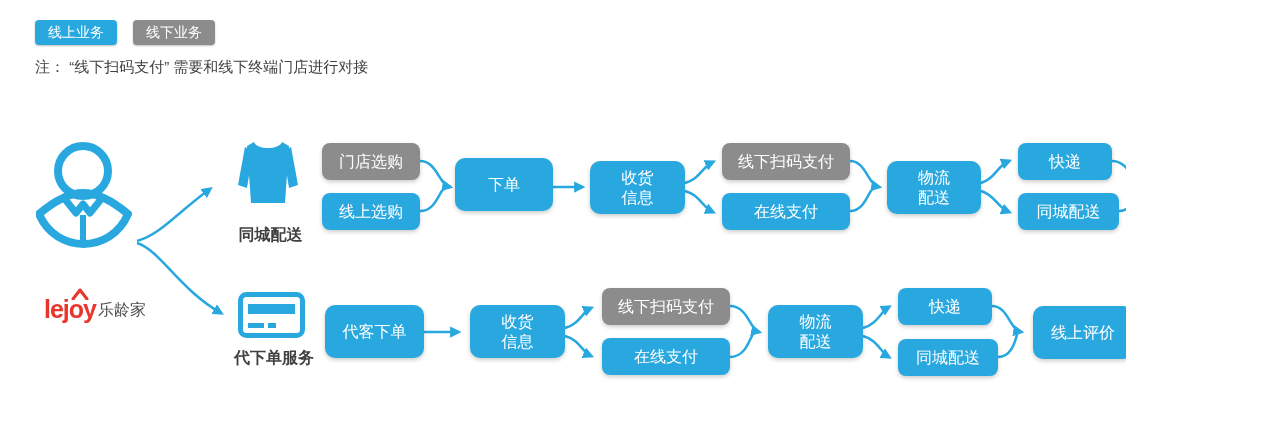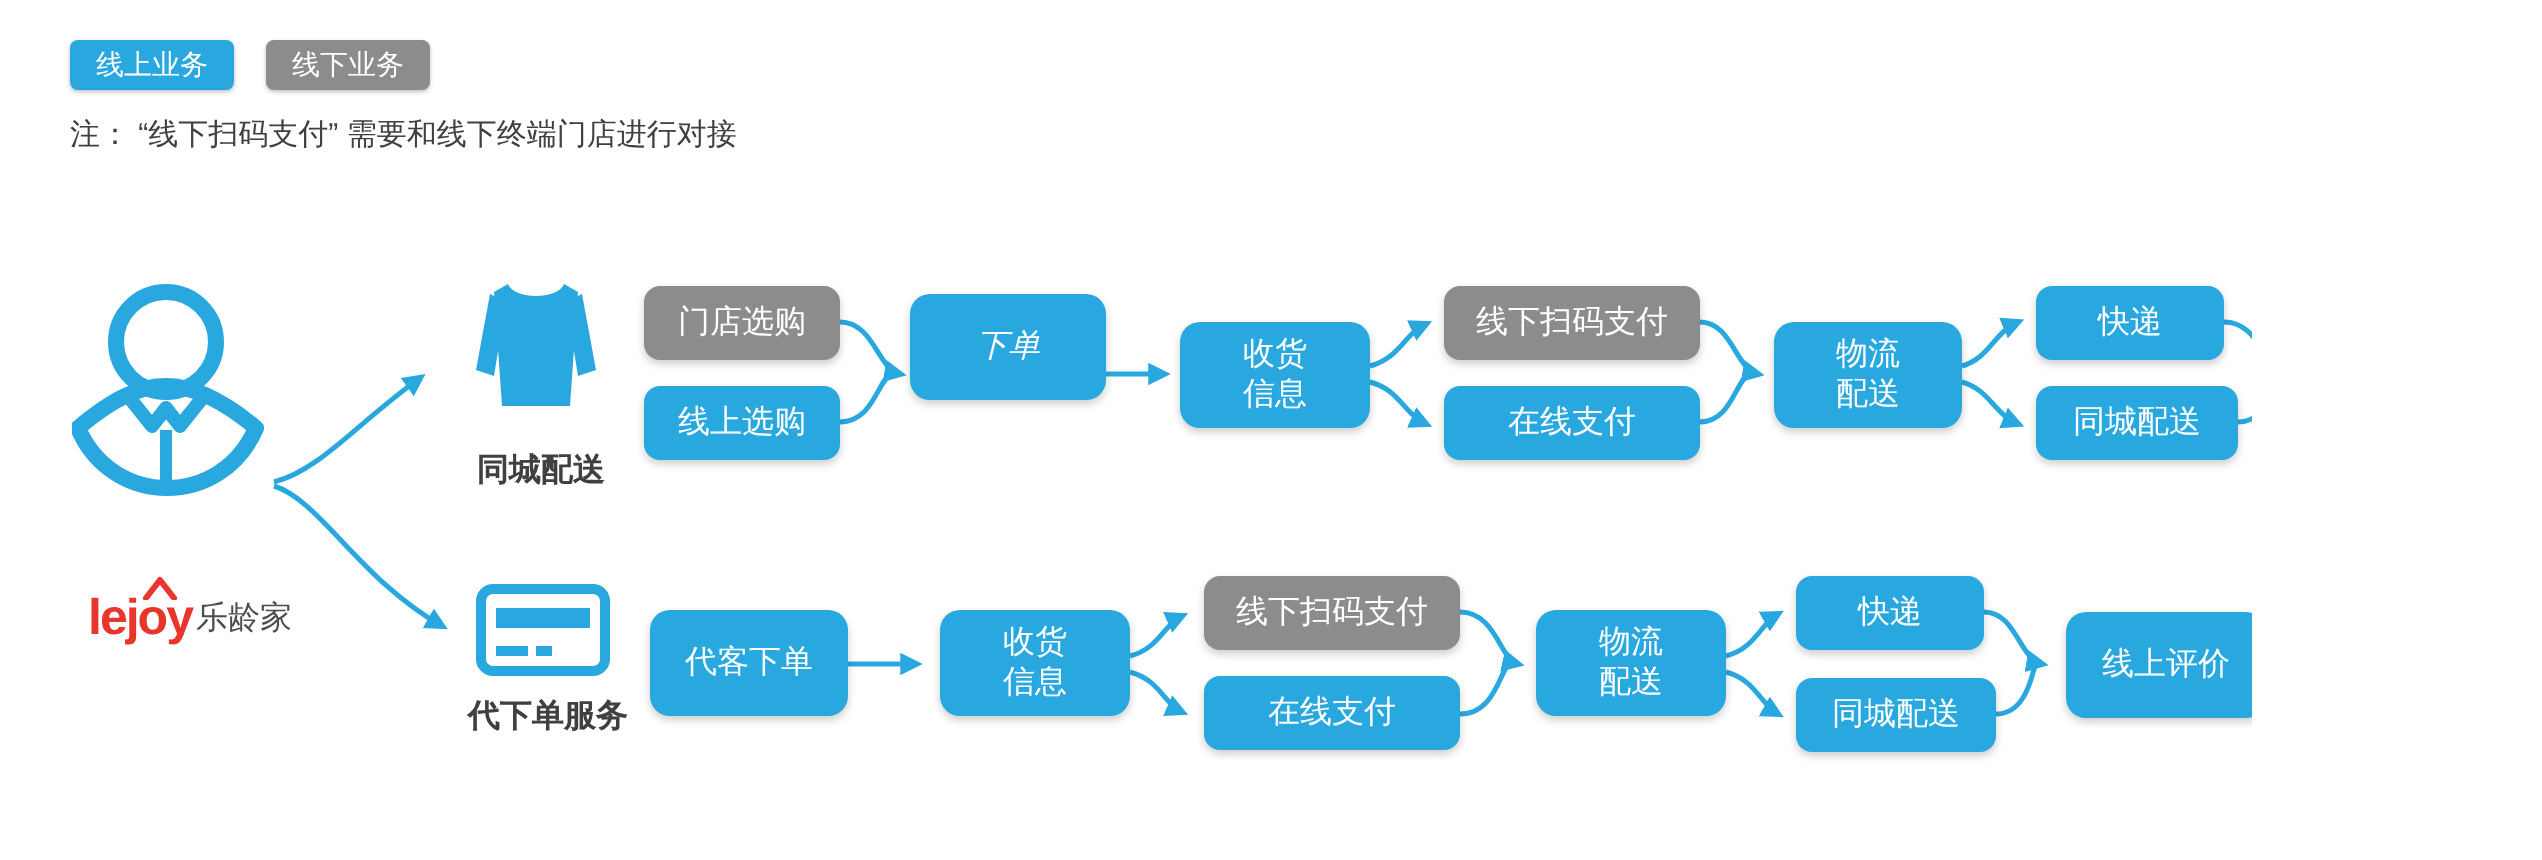--- a/index.html
+++ b/index.html
@@ -109,21 +109,21 @@
     <g fill="var(--blue,#29A8E0)">
       <path d="M16,2 C19,10 41,10 44,2 L51,6 L47,63 L13,63 L9,6 Z"></path>
       <path d="M7,7 L0,45 L9,48 L15,11 Z"></path>
       <path d="M53,7 L60,45 L51,48 L45,11 Z"></path>
     </g>
   </svg>
   <div class="flow-label" style="left:223px;top:225px;width:95px;">同城配送</div>
 
   <div class="node sm gray" style="left:322px;top:143px;width:98px;">门店选购</div>
   <div class="node sm blue" style="left:322px;top:193px;width:98px;">线上选购</div>
-  <div class="node lg blue" style="left:455px;top:147px;width:98px;font-style:italic;">下单</div>
+  <div class="node lg blue" style="left:455px;top:158px;width:98px;">下单</div>
   <div class="node lg blue" style="left:590px;top:161px;width:95px;">收货
 信息</div>
   <div class="node sm gray" style="left:722px;top:143px;width:128px;">线下扫码支付</div>
   <div class="node sm blue" style="left:722px;top:193px;width:128px;">在线支付</div>
   <div class="node lg blue" style="left:887px;top:161px;width:94px;">物流
 配送</div>
   <div class="node sm blue" style="left:1018px;top:143px;width:94px;">快递</div>
   <div class="node sm blue" style="left:1018px;top:193px;width:101px;">同城配送</div>
   <div class="node lg blue" style="left:1155px;top:161px;width:106px;">线上评价</div>
 

